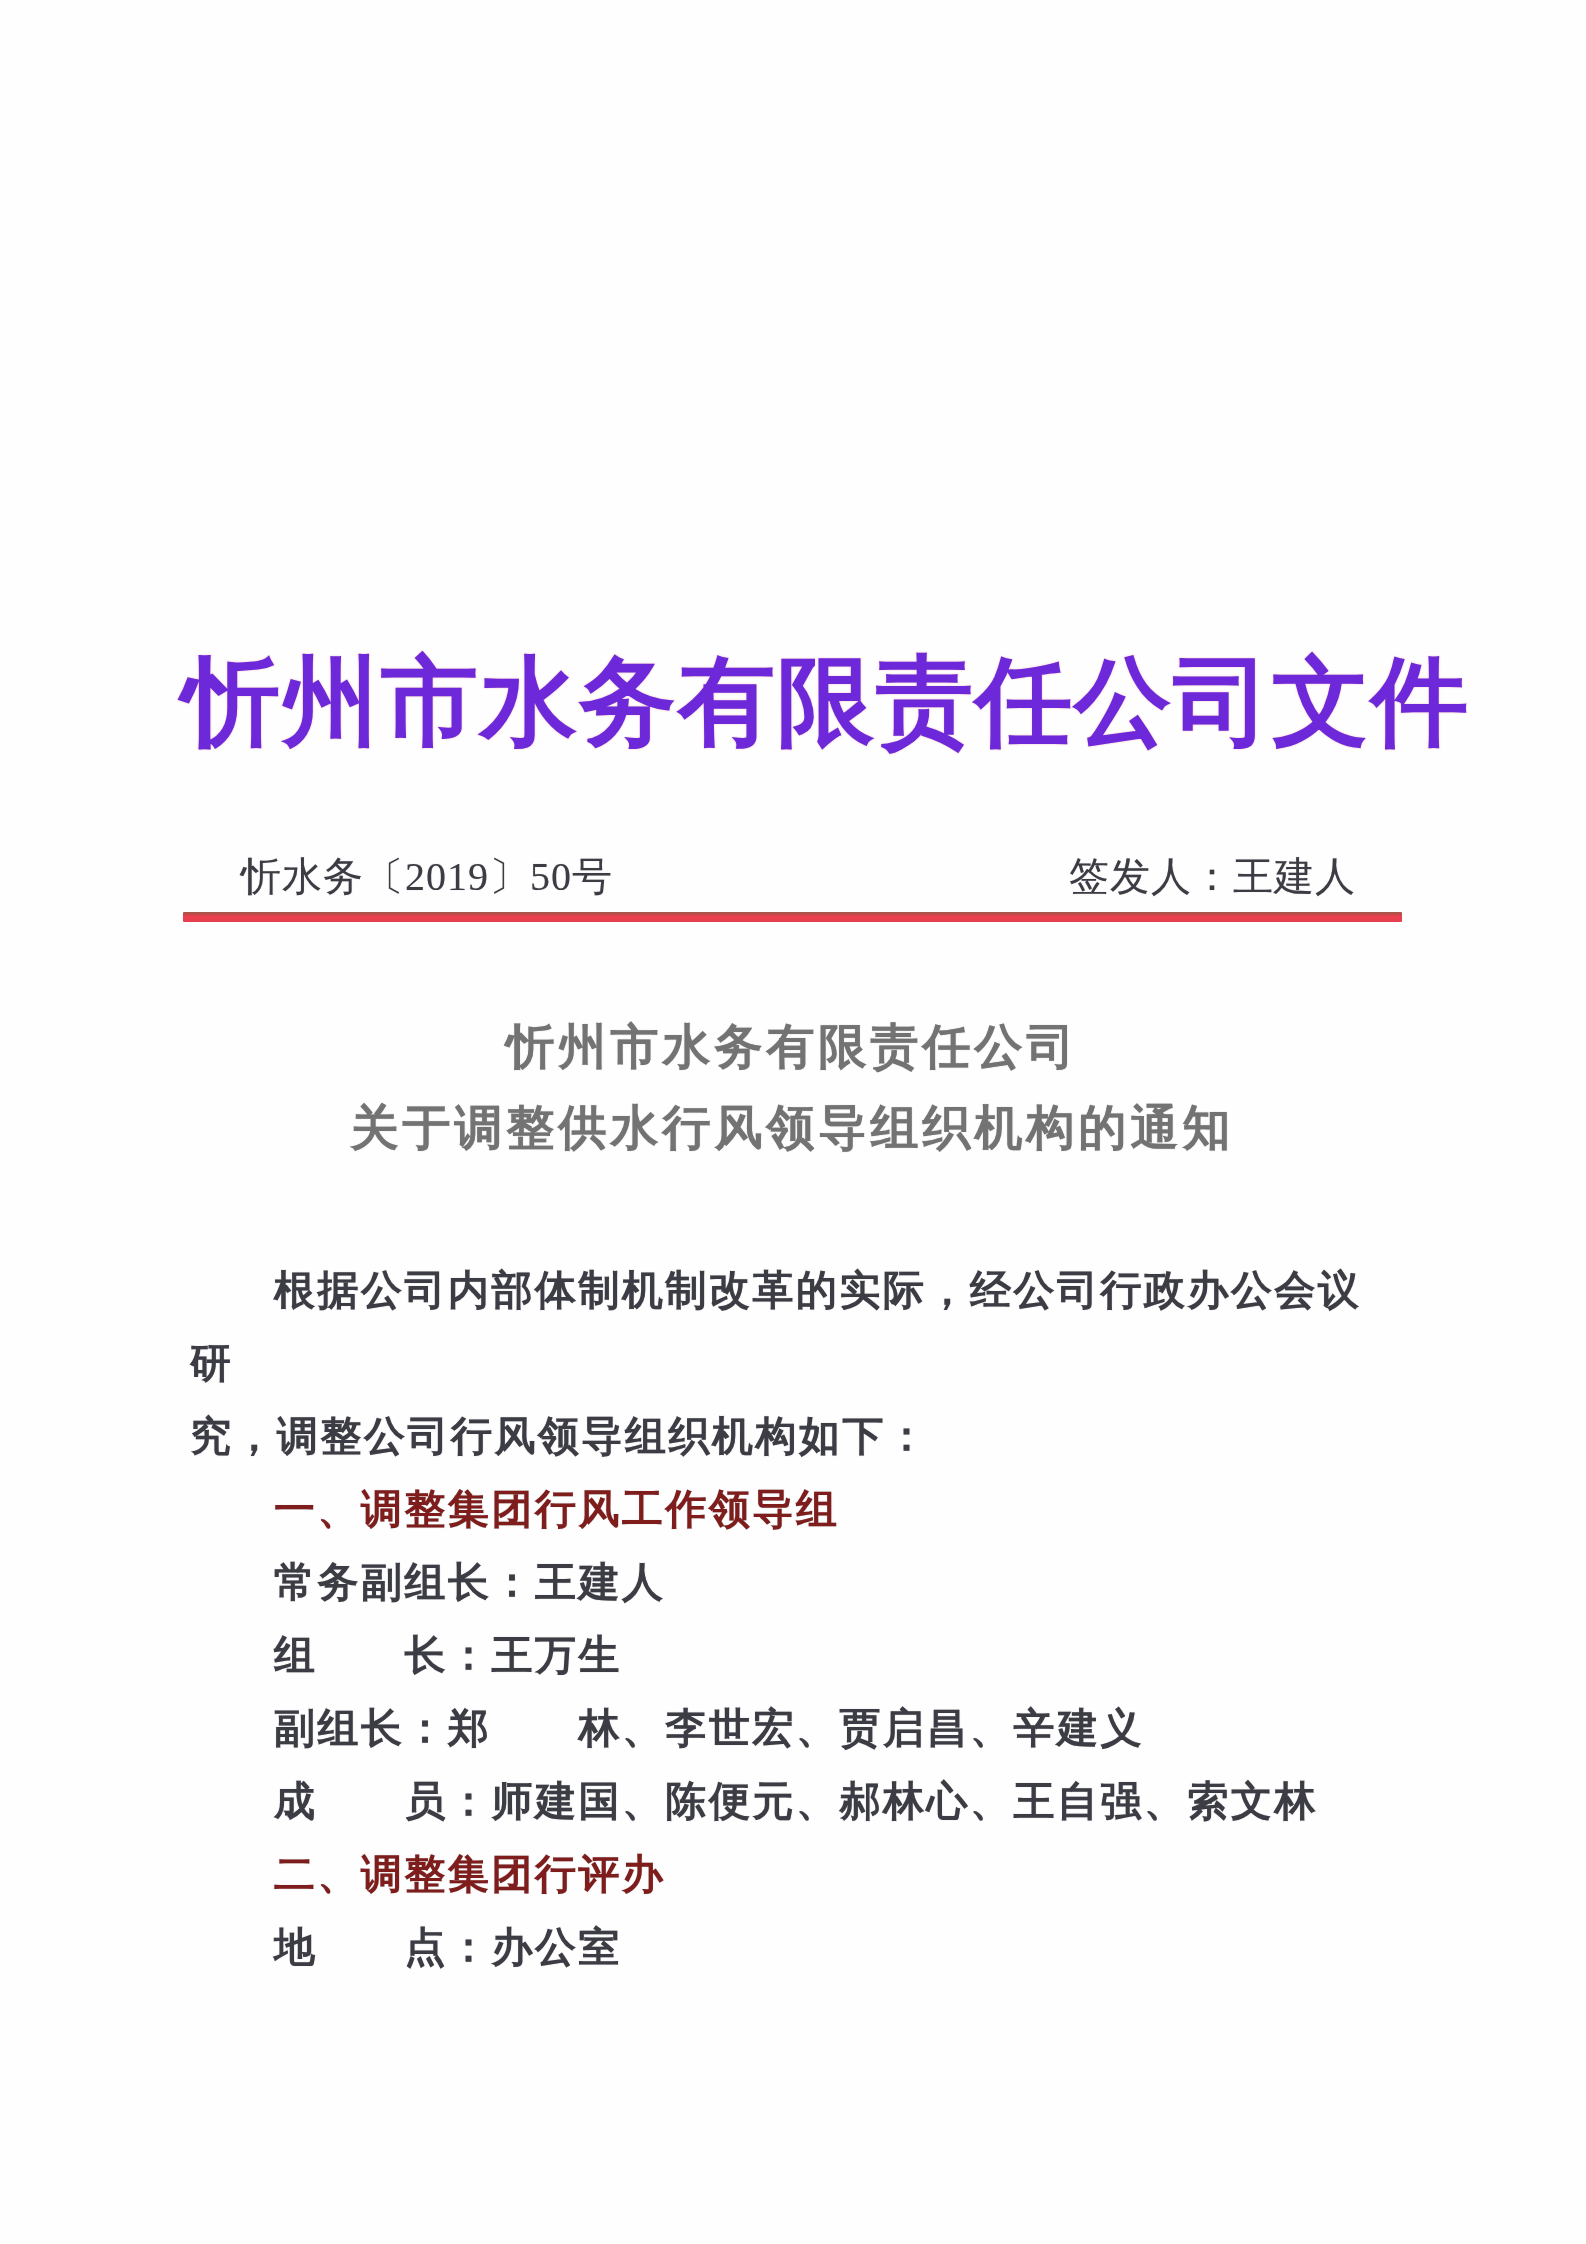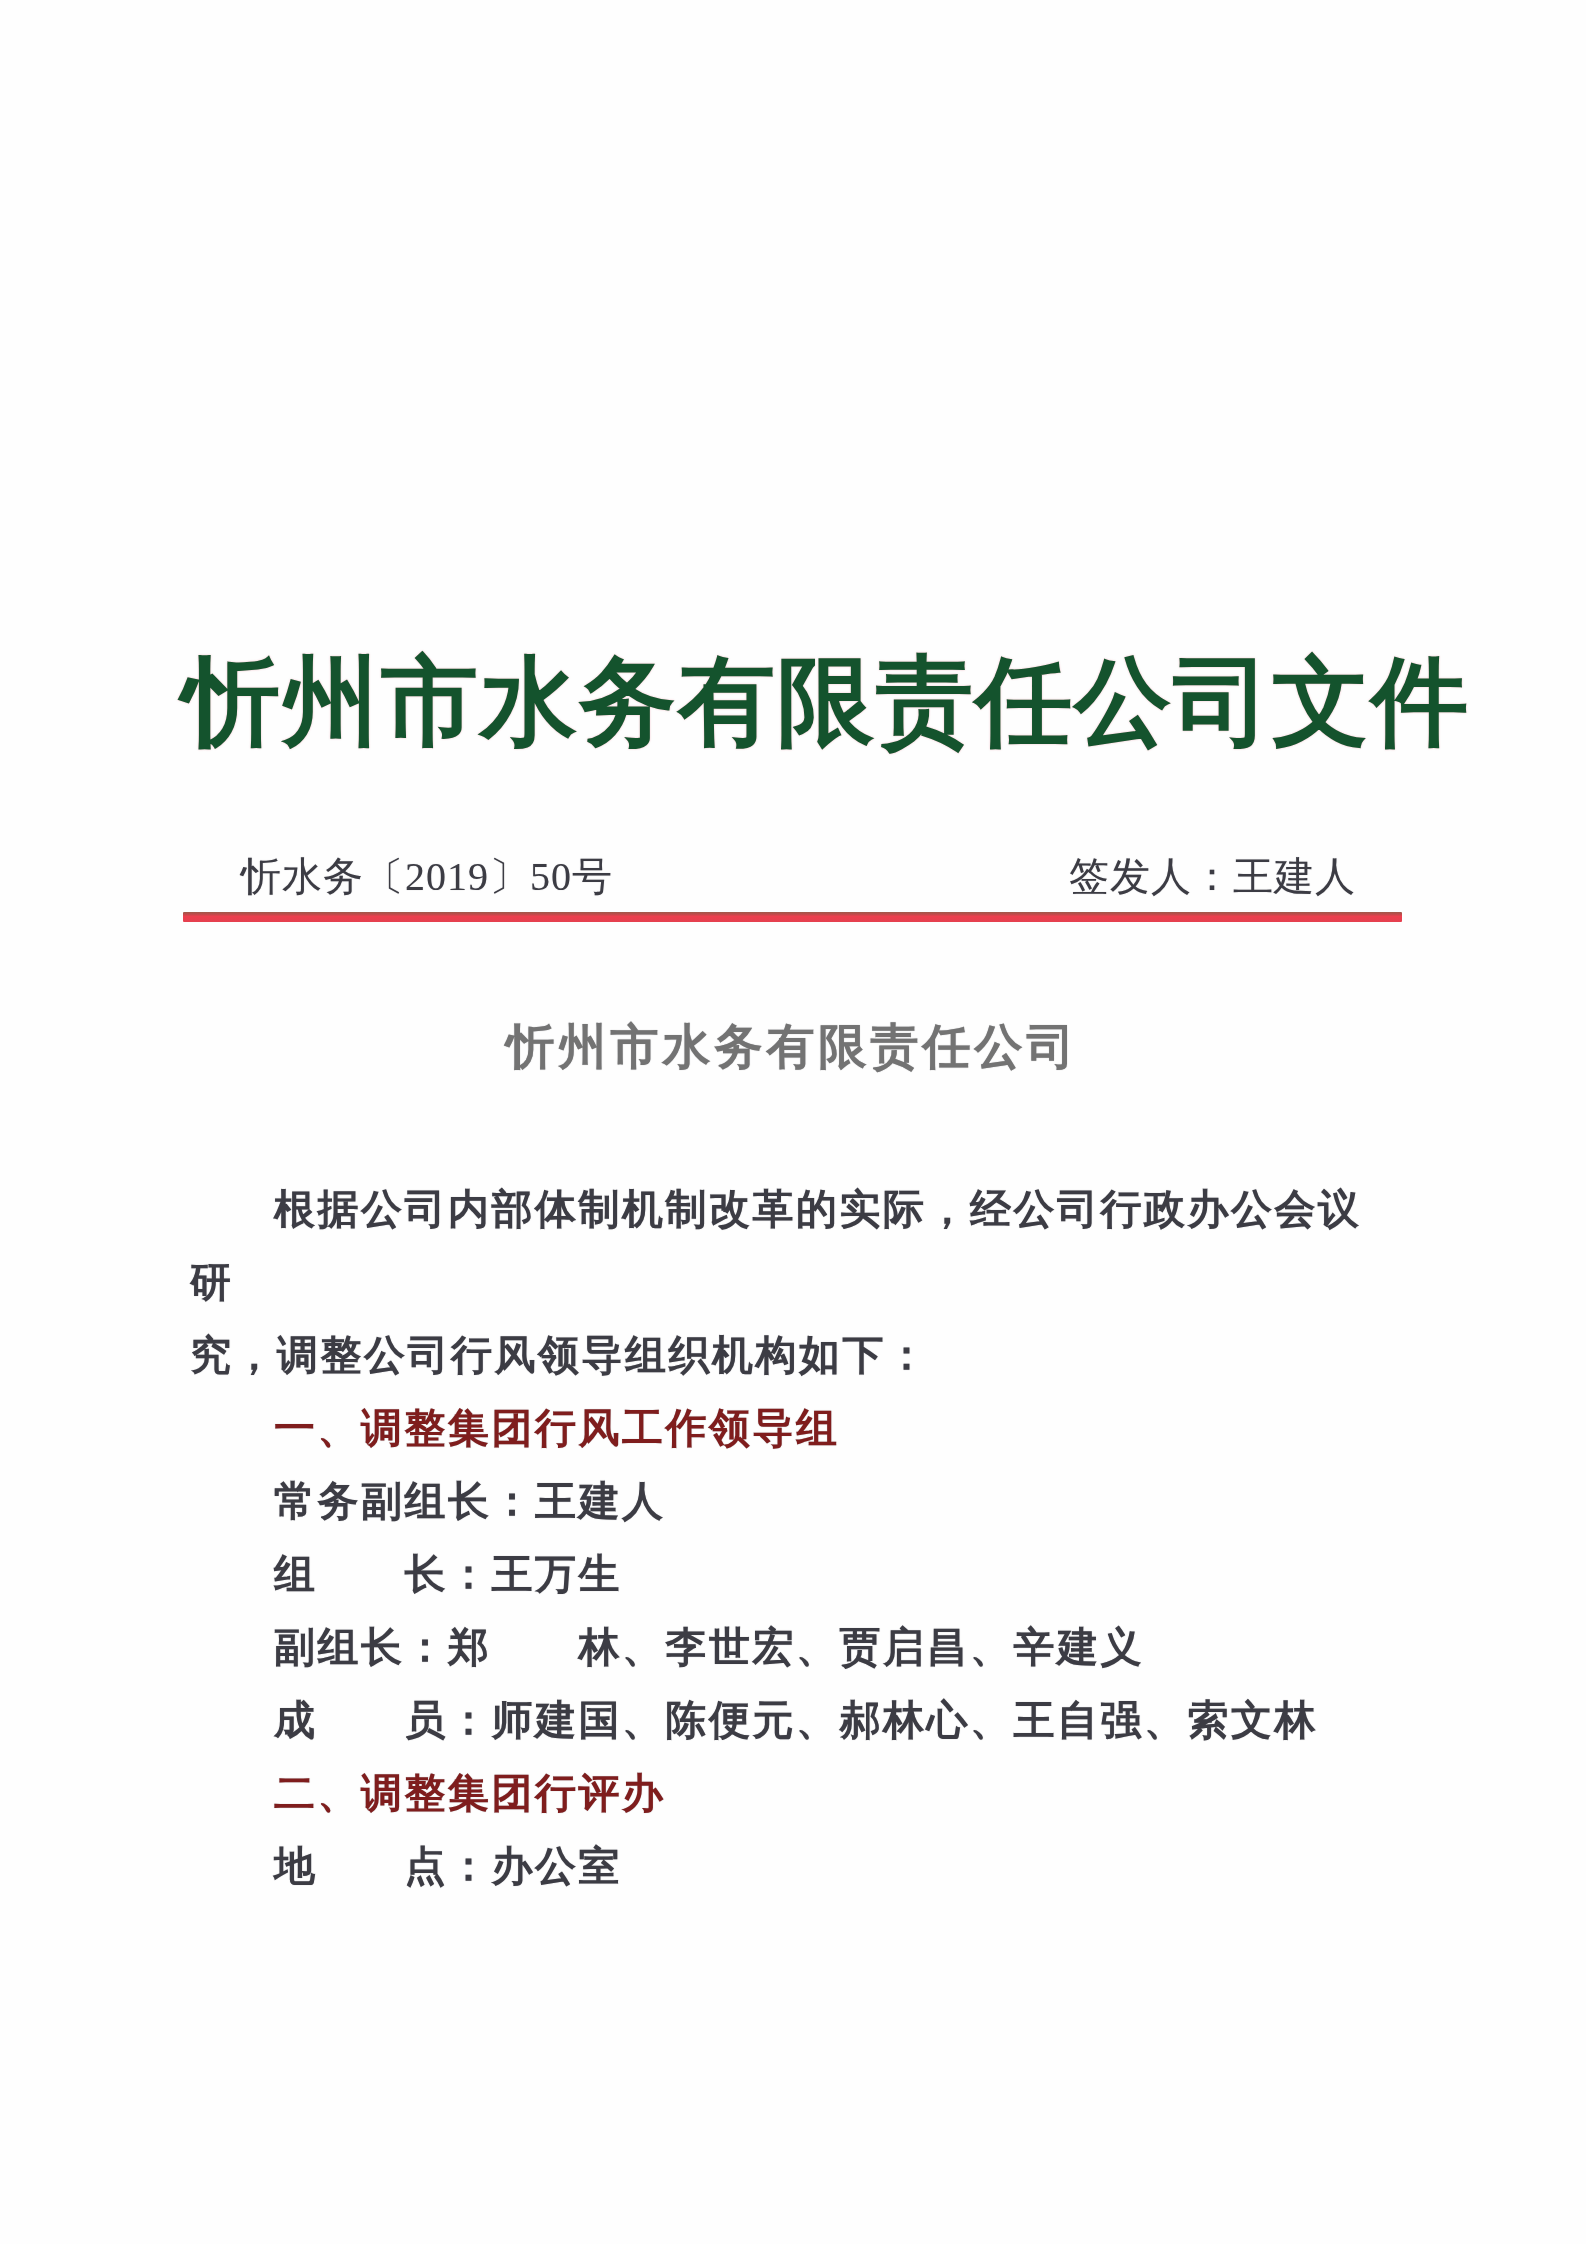--- a/index.html
+++ b/index.html
@@ -17,21 +17,21 @@
   }
   
   .org-title{
     margin-top:648px;
     text-align:center;
     font-size:97px;
     line-height:110px;
     font-weight:bold;
     letter-spacing:2px;
     white-space:nowrap;
-    color:#14532d;
+    color:#6d28d9;
     text-shadow:0 0 2px rgba(212,65,90,.38);
     font-family:"Liberation Serif","DejaVu Serif",serif;
   }
   
   .docnum-row{
     margin-top:100px;
     height:46px;
     display:flex;
     justify-content:space-between;
     align-items:flex-end;
@@ -85,20 +85,21 @@
 
     <div class="docnum-row">
       <div class="docnum">忻水务〔2019〕50号</div>
       <div class="issuer"><span>签发人：</span><span>王建人</span></div>
     </div>
 
     <div class="red-rule"></div>
 
     <div class="doc-title">
       <div>忻州市水务有限责任公司</div>
+      <div>关于调整供水行风领导组织机构的通知</div>
     </div>
 
     <div class="body-text">
       <div class="body-line indent">根据公司内部体制机制改革的实际，经公司行政办公会议研</div>
       <div class="body-line">究，调整公司行风领导组织机构如下：</div>
       <div class="body-line indent heading">一、调整集团行风工作领导组</div>
       <div class="body-line indent">常务副组长：王建人</div>
       <div class="body-line indent">组　　长：王万生</div>
       <div class="body-line indent">副组长：郑　　林、李世宏、贾启昌、辛建义</div>
       <div class="body-line indent">成　　员：师建国、陈便元、郝林心、王自强、索文林</div>

